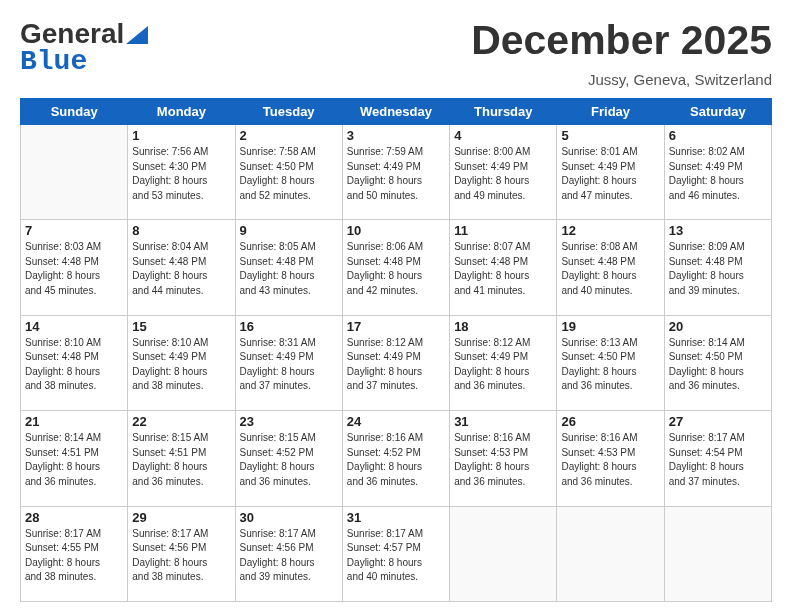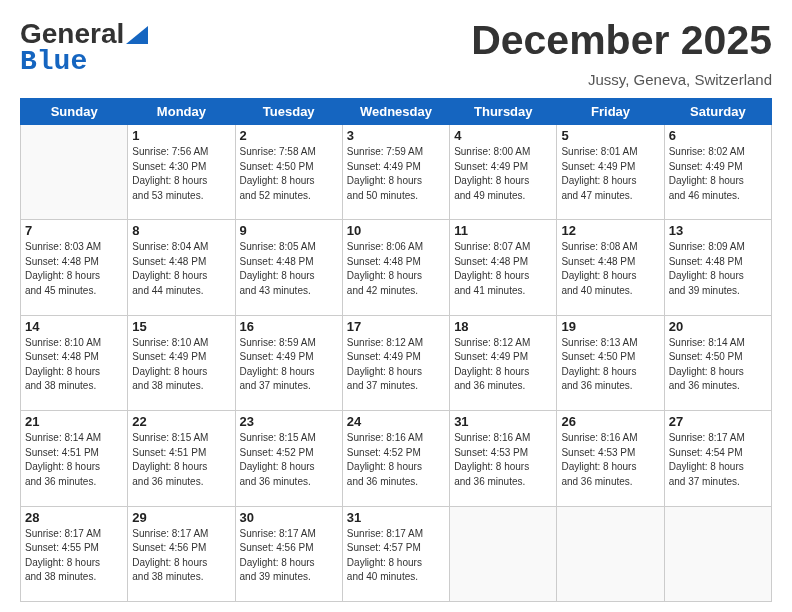--- a/index.html
+++ b/index.html
@@ -220,21 +220,21 @@
           </td>
           <td>
             <span class="day-num">15</span>
             <div class="cell-text" style="white-space: pre-line;">Sunrise: 8:10 AM
 Sunset: 4:49 PM
 Daylight: 8 hours
 and 38 minutes.</div>
           </td>
           <td>
             <span class="day-num">16</span>
-            <div class="cell-text" style="white-space: pre-line;">Sunrise: 8:59 AM
+            <div class="cell-text" style="white-space: pre-line;">Sunrise: 8:31 AM
 Sunset: 4:49 PM
 Daylight: 8 hours
 and 37 minutes.</div>
           </td>
           <td>
             <span class="day-num">17</span>
             <div class="cell-text" style="white-space: pre-line;">Sunrise: 8:12 AM
 Sunset: 4:49 PM
 Daylight: 8 hours
 and 37 minutes.</div>

